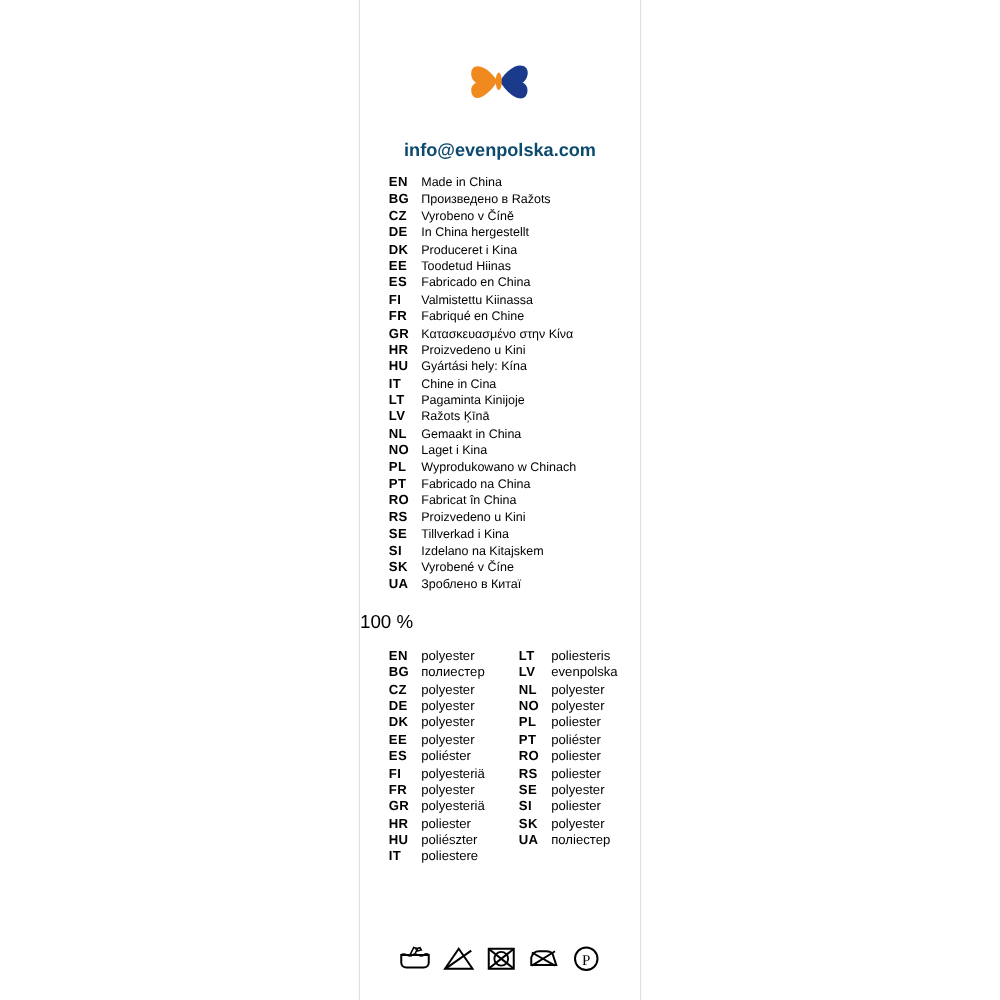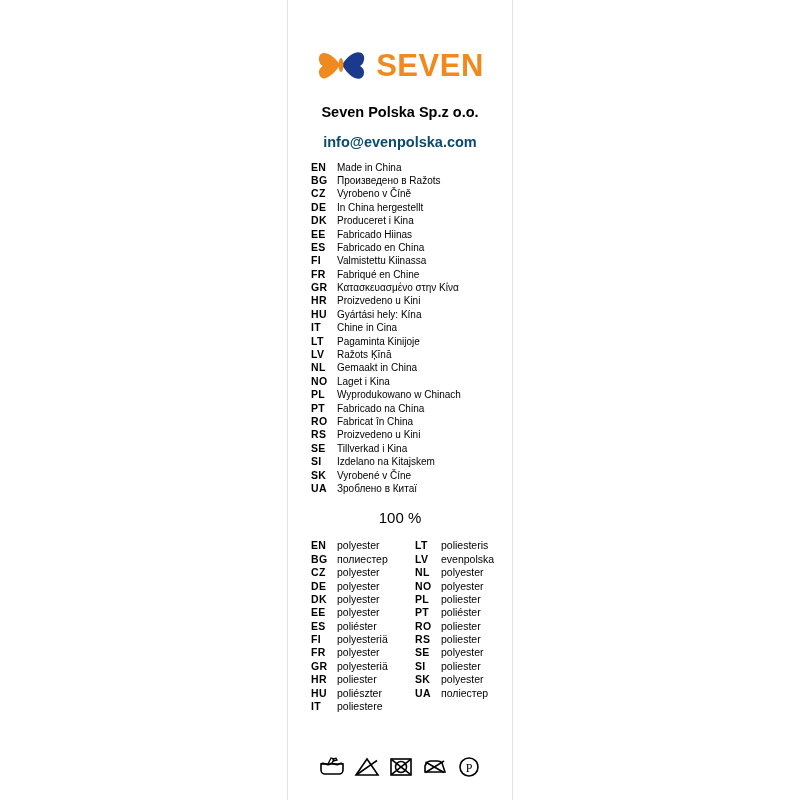--- a/index.html
+++ b/index.html
@@ -100,21 +100,20 @@
     letter-spacing: 0.3px;
   }
   .origin-text {
     font-size: 10px;
   }
 
   
   .percent {
     margin-top: 13px;
     font-size: 15px;
-    text-align: center;
     width: 100%;
   }
 
   
   .composition {
     margin-top: 14px;
     width: 100%;
     padding-left: 23px;
     box-sizing: border-box;
     display: flex;
@@ -166,25 +165,23 @@
     <div class="logo-row">
       <span class="logo-mark">
         <svg viewBox="0 0 52 46" width="52" height="46" aria-hidden="true">
           <path d="M24 23 C14 8, 2 8, 3 18 C4 27, 15 27, 24 23 Z" fill="#f08a1e"></path>
           <path d="M24 23 C14 38, 4 40, 3 31 C2 23, 15 20, 24 23 Z" fill="#f08a1e"></path>
           <path d="M26 23 C36 6, 50 8, 48 18 C46 28, 34 27, 26 23 Z" fill="#1b3a8c"></path>
           <path d="M26 23 C36 40, 48 40, 48 30 C48 22, 34 20, 26 23 Z" fill="#1b3a8c"></path>
           <ellipse cx="25" cy="23" rx="2.4" ry="7" fill="#f08a1e"></ellipse>
         </svg>
       </span>
-      <span class="logo-text">SEVEN</span>
     </div>
 
     <div class="address">
-      <div>Seven Polska Sp.z o.o.</div>
     </div>
 
     <div class="email">info@evenpolska.com</div>
 
     <div class="origin-list">
       <div class="origin-row">
           <span class="lang-code">EN</span>
           <span class="origin-text">Made in China</span>
         </div>
       <div class="origin-row">
@@ -198,21 +195,21 @@
       <div class="origin-row">
           <span class="lang-code">DE</span>
           <span class="origin-text">In China hergestellt</span>
         </div>
       <div class="origin-row">
           <span class="lang-code">DK</span>
           <span class="origin-text">Produceret i Kina</span>
         </div>
       <div class="origin-row">
           <span class="lang-code">EE</span>
-          <span class="origin-text">Fabricado Hiinas</span>
+          <span class="origin-text">Toodetud Hiinas</span>
         </div>
       <div class="origin-row">
           <span class="lang-code">ES</span>
           <span class="origin-text">Fabricado en China</span>
         </div>
       <div class="origin-row">
           <span class="lang-code">FI</span>
           <span class="origin-text">Valmistettu Kiinassa</span>
         </div>
       <div class="origin-row">

